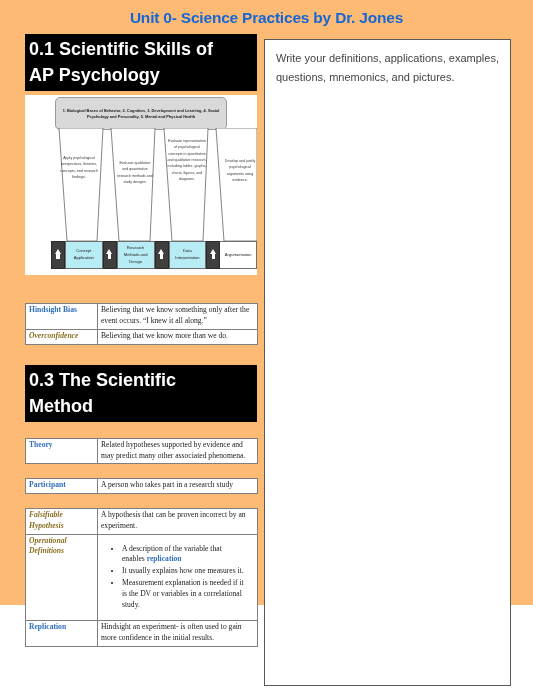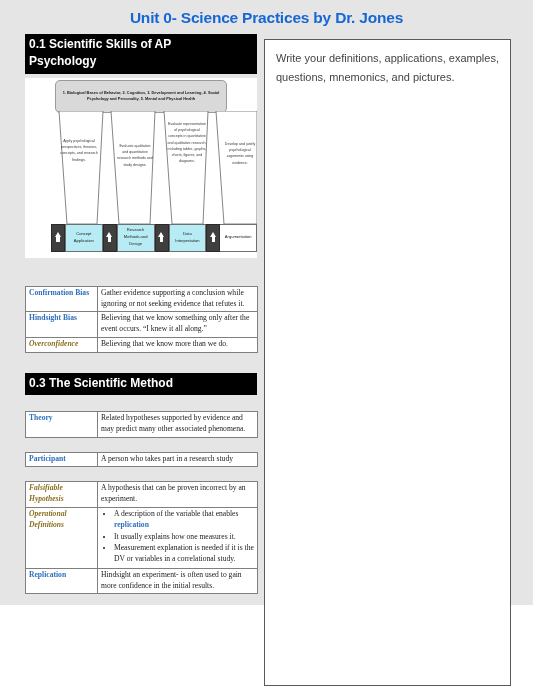--- a/index.html
+++ b/index.html
@@ -6,21 +6,21 @@
   html, body {
     margin: 0; padding: 0;
     background: #ffffff;
     width: 533px; height: 691px;
     overflow: hidden;
     font-family: "Liberation Sans", sans-serif;
   }
   .page {
     position: relative;
     width: 533px; height: 605px;
-    background: #e5e5e5;
+    background: #fdba74;
   }
 
   
   .doc-title {
     position: absolute;
     left: 0; top: 9px;
     width: 533px;
     text-align: center;
     color: #1667d4;
     font-size: 15.5px;
@@ -33,21 +33,21 @@
   .left-col {
     position: absolute;
     left: 25px; top: 34px;
     width: 232px;
   }
 
   .section-band {
     background: #000000;
     color: #ffffff;
     font-weight: bold;
-    font-size: 12px;
+    font-size: 18px;
     line-height: 1.45;
     padding: 2px 16px 3px 4px;
     font-family: "Liberation Sans", sans-serif;
   }
   .band-01 { width: 232px; }
   .band-02 { width: 232px; margin-top: 0; }
   .band-03 { width: 232px; }
 
   
   .skills-diagram {
@@ -167,21 +167,21 @@
   }
   .vtable td.term {
     width: 72px;
     font-weight: bold;
     color: #2f6fbd;
   }
   .vtable td.term.olive { color: #8a6f21; font-style: italic; }
   .vtable td.def { width: 160px; }
   .def .kw { color: #2f6fbd; font-weight: bold; }
 
-  ul.bullets { margin: 0; padding-left: 13px; }
+  ul.bullets { margin: 8px; padding-left: 13px; }
   ul.bullets li { margin: 0 0 1px 0; padding: 0; }
   .sp-12 { height: 12px; }
   .sp-14 { height: 14px; }
   .sp-16 { height: 16px; }
   .sp-20 { height: 20px; }
 
   
   .notes-panel {
     position: absolute;
     left: 264px; top: 39px;
@@ -256,24 +256,20 @@
       </div>
     </div>
 
     <div class="sp-12"></div>
 
 
     <div class="sp-16"></div>
 
     <table class="vtable">
       <tbody>
-          <tr>
-        <td class="term">Confirmation Bias</td>
-        <td class="def">Gather evidence supporting a conclusion while ignoring or not seeking evidence that refutes it.</td>
-      </tr>
       <tr>
         <td class="term">Hindsight Bias</td>
         <td class="def">Believing that we know something only after the event occurs. “I knew it all along.”</td>
       </tr>
       <tr>
         <td class="term olive">Overconfidence</td>
         <td class="def">Believing that we know more than we do.</td>
       </tr>
     </tbody>
       </table>

